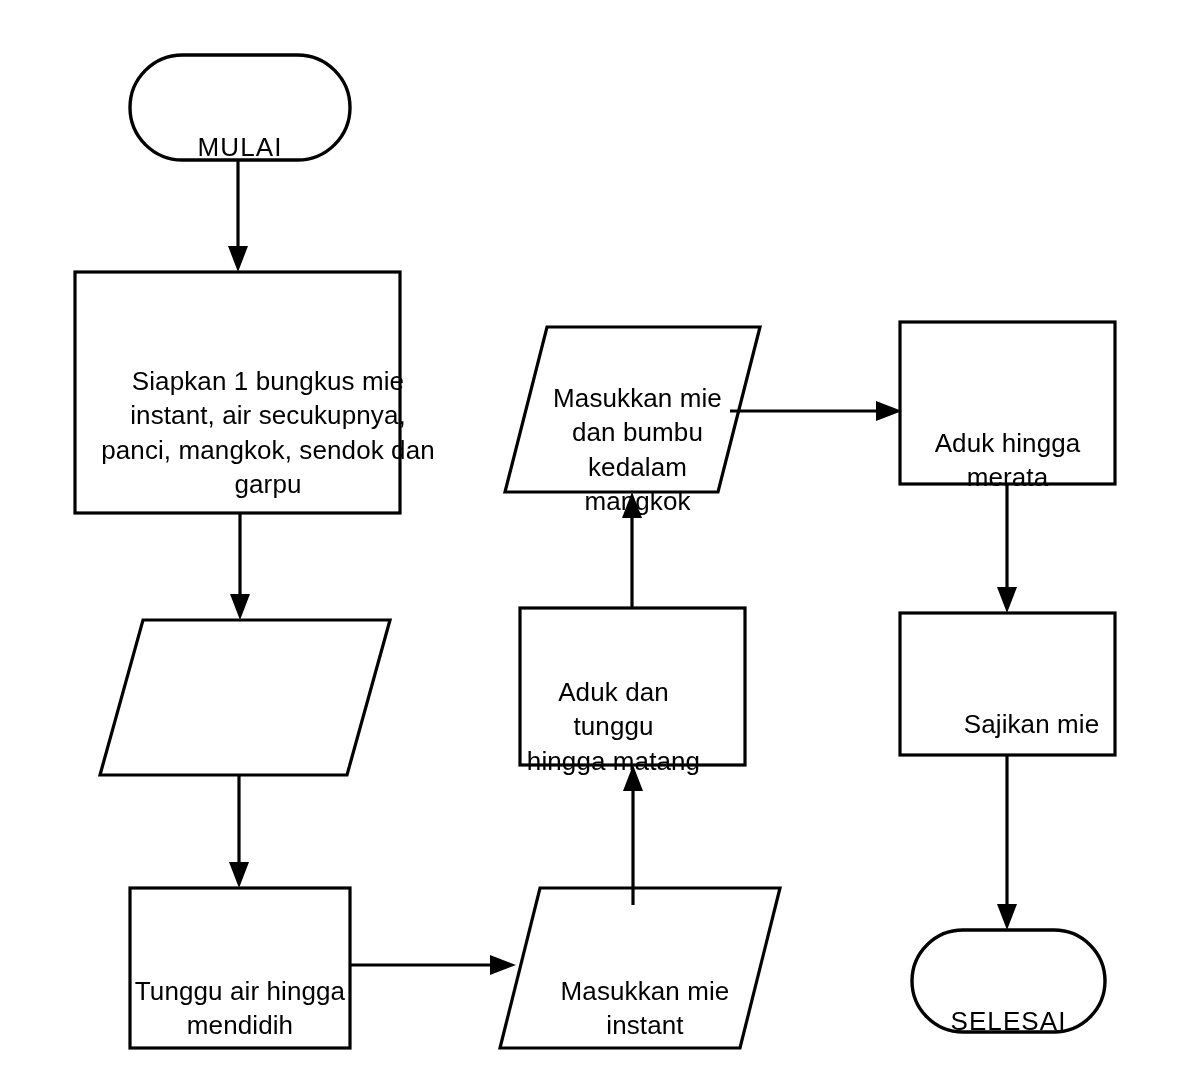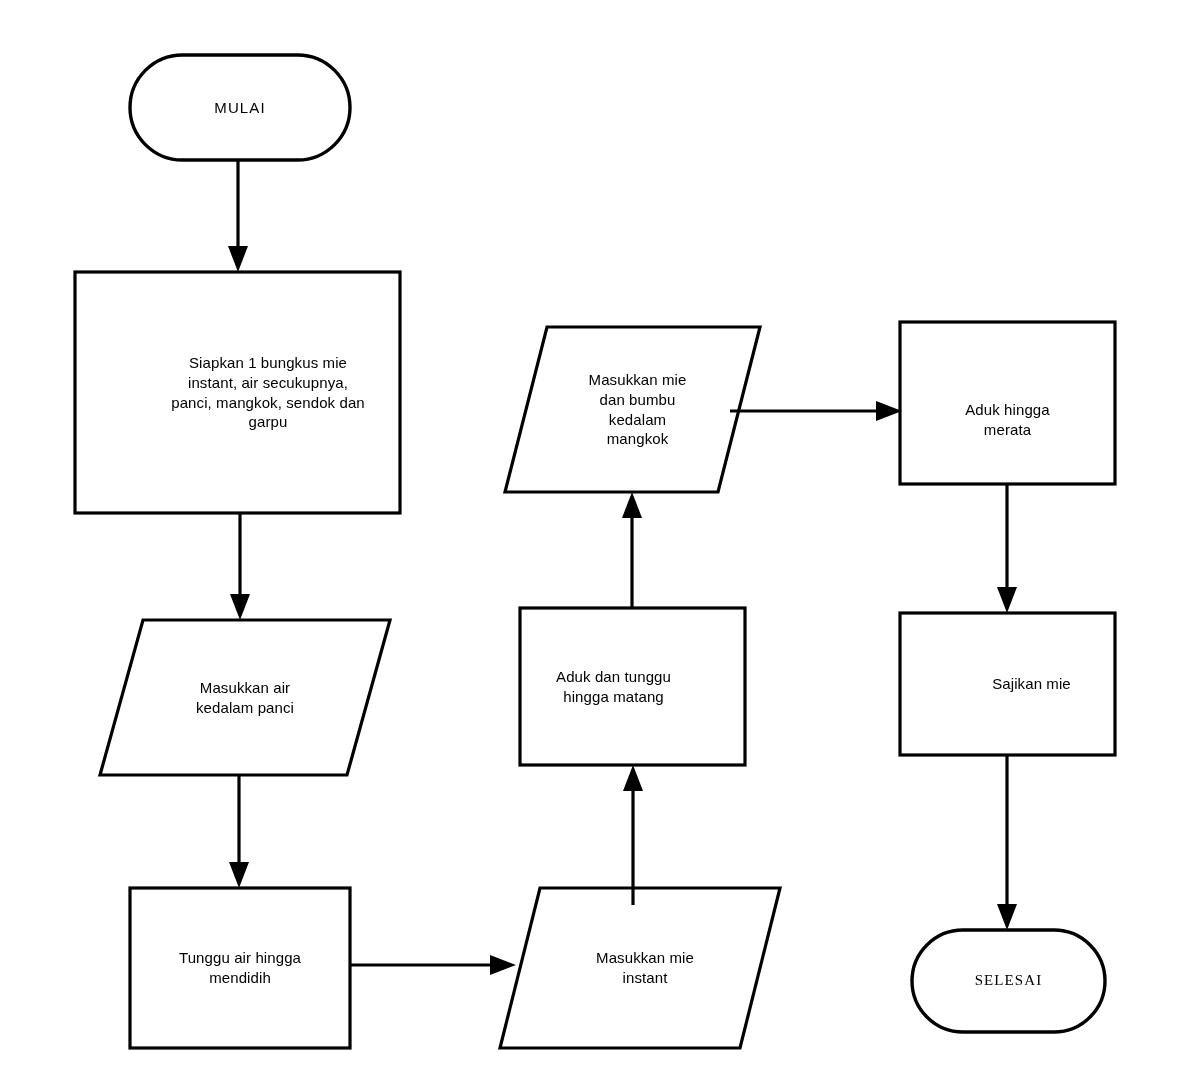--- a/index.html
+++ b/index.html
@@ -46,25 +46,26 @@
     stroke: none;
   }
   .node-label {
     position: absolute;
     display: flex;
     align-items: center;
     justify-content: center;
     text-align: center;
     color: #000000;
     font-family: "Liberation Sans", sans-serif;
-    font-size: 15px;
+    font-size: 26px;
     line-height: 1.32;
     letter-spacing: 0.1px;
     white-space: pre-line;
     pointer-events: none;
+    margin-top: 40px;
   }
   .node-label.terminator-label {
     letter-spacing: 1.1px;
   }
 </style>
 </head>
 <body>
 
 <div id="canvas">
 
@@ -137,37 +138,35 @@
 
   </svg>
 
   <div class="node-label terminator-label" style="left:130px; top:55px; width:220px; height:105px;">MULAI</div>
 
   <div class="node-label" style="left:75px; top:272px; width:386px; height:241px;">Siapkan 1 bungkus mie
 instant, air secukupnya,
 panci, mangkok, sendok dan
 garpu</div>
 
-  <div class="node-label" style="left:100px; top:620px; width:290px; height:155px;">Masukkan air
-kedalam panci</div>
 
   <div class="node-label" style="left:130px; top:888px; width:220px; height:160px;">Tunggu air hingga
 mendidih</div>
 
   <div class="node-label" style="left:510px; top:888px; width:270px; height:160px;">Masukkan mie
 instant</div>
 
   <div class="node-label" style="left:520px; top:608px; width:187px; height:157px;">Aduk dan tunggu
 hingga matang</div>
 
   <div class="node-label" style="left:515px; top:327px; width:245px; height:165px;">Masukkan mie
 dan bumbu
 kedalam
 mangkok</div>
 
   <div class="node-label" style="left:900px; top:322px; width:215px; height:196px;">Aduk hingga
 merata</div>
 
   <div class="node-label" style="left:900px; top:613px; width:215px; height:142px;padding-left:24px;">Sajikan mie</div>
 
-  <div class="node-label terminator-label" style="left:912px; top:930px; width:193px; height:102px;font-family:Liberation Serif, serif;">SELESAI</div>
+  <div class="node-label terminator-label" style="left:912px; top:930px; width:193px; height:102px;">SELESAI</div>
 
 </div>
 
 </body></html>

